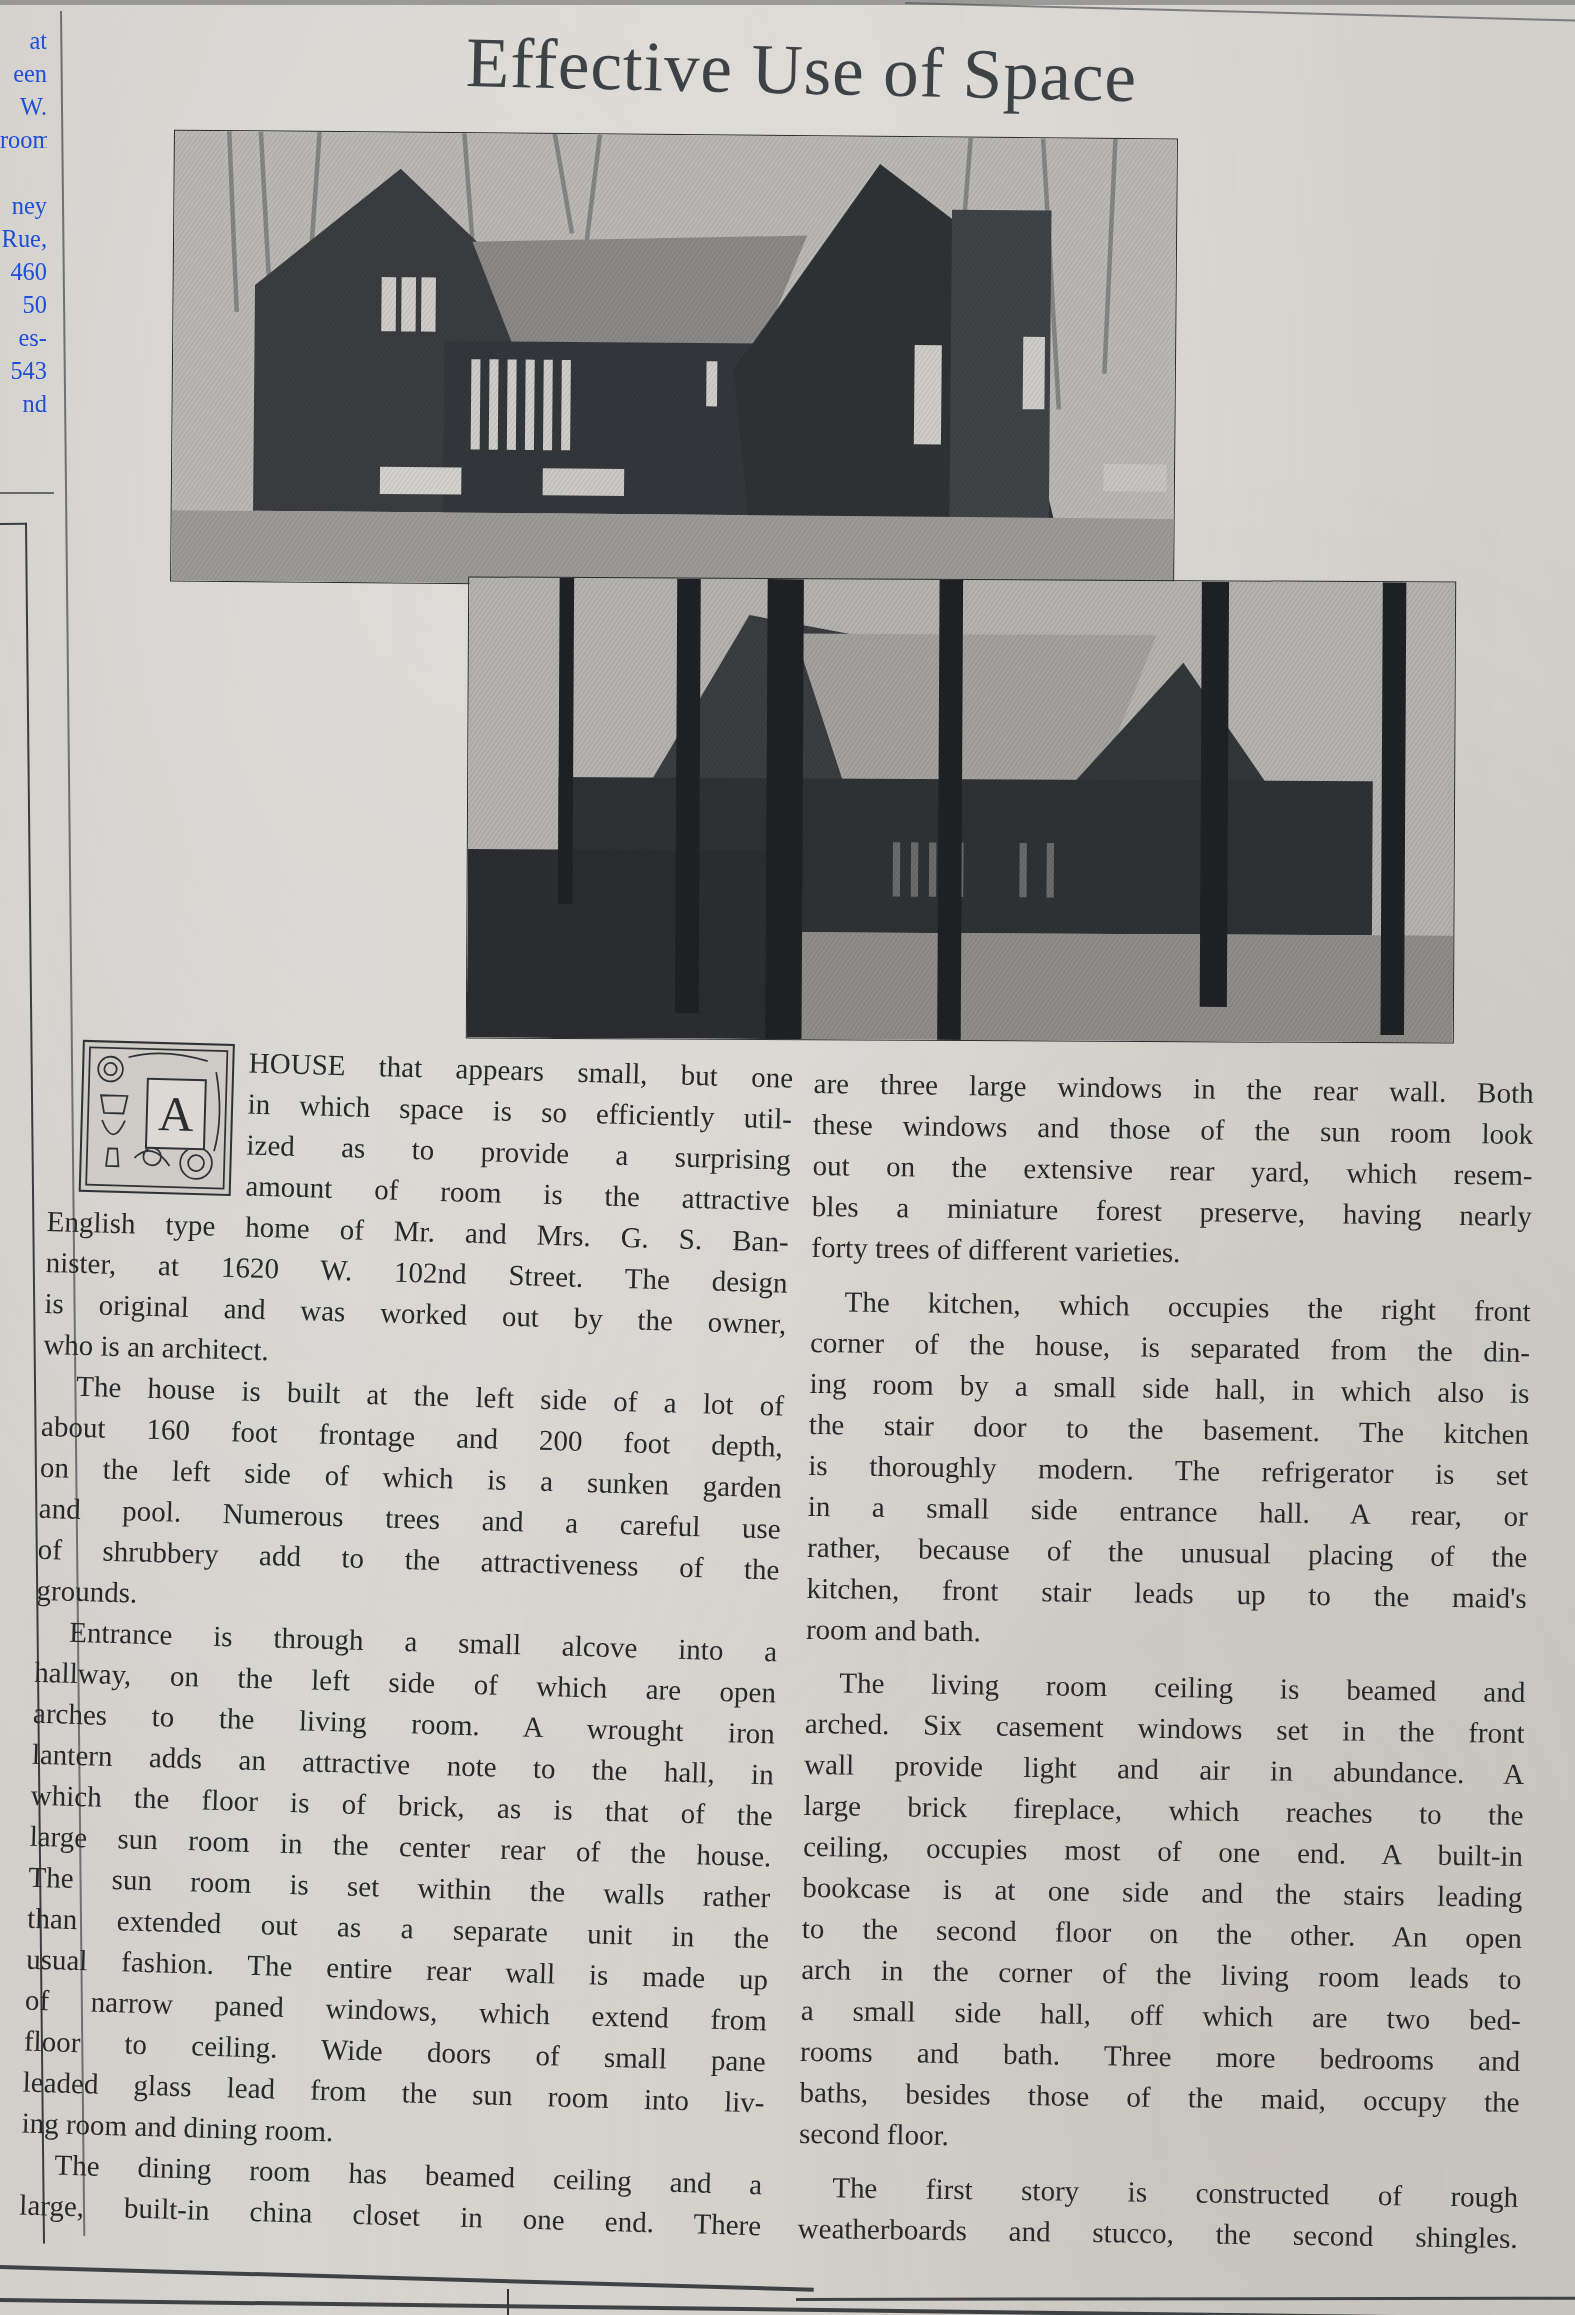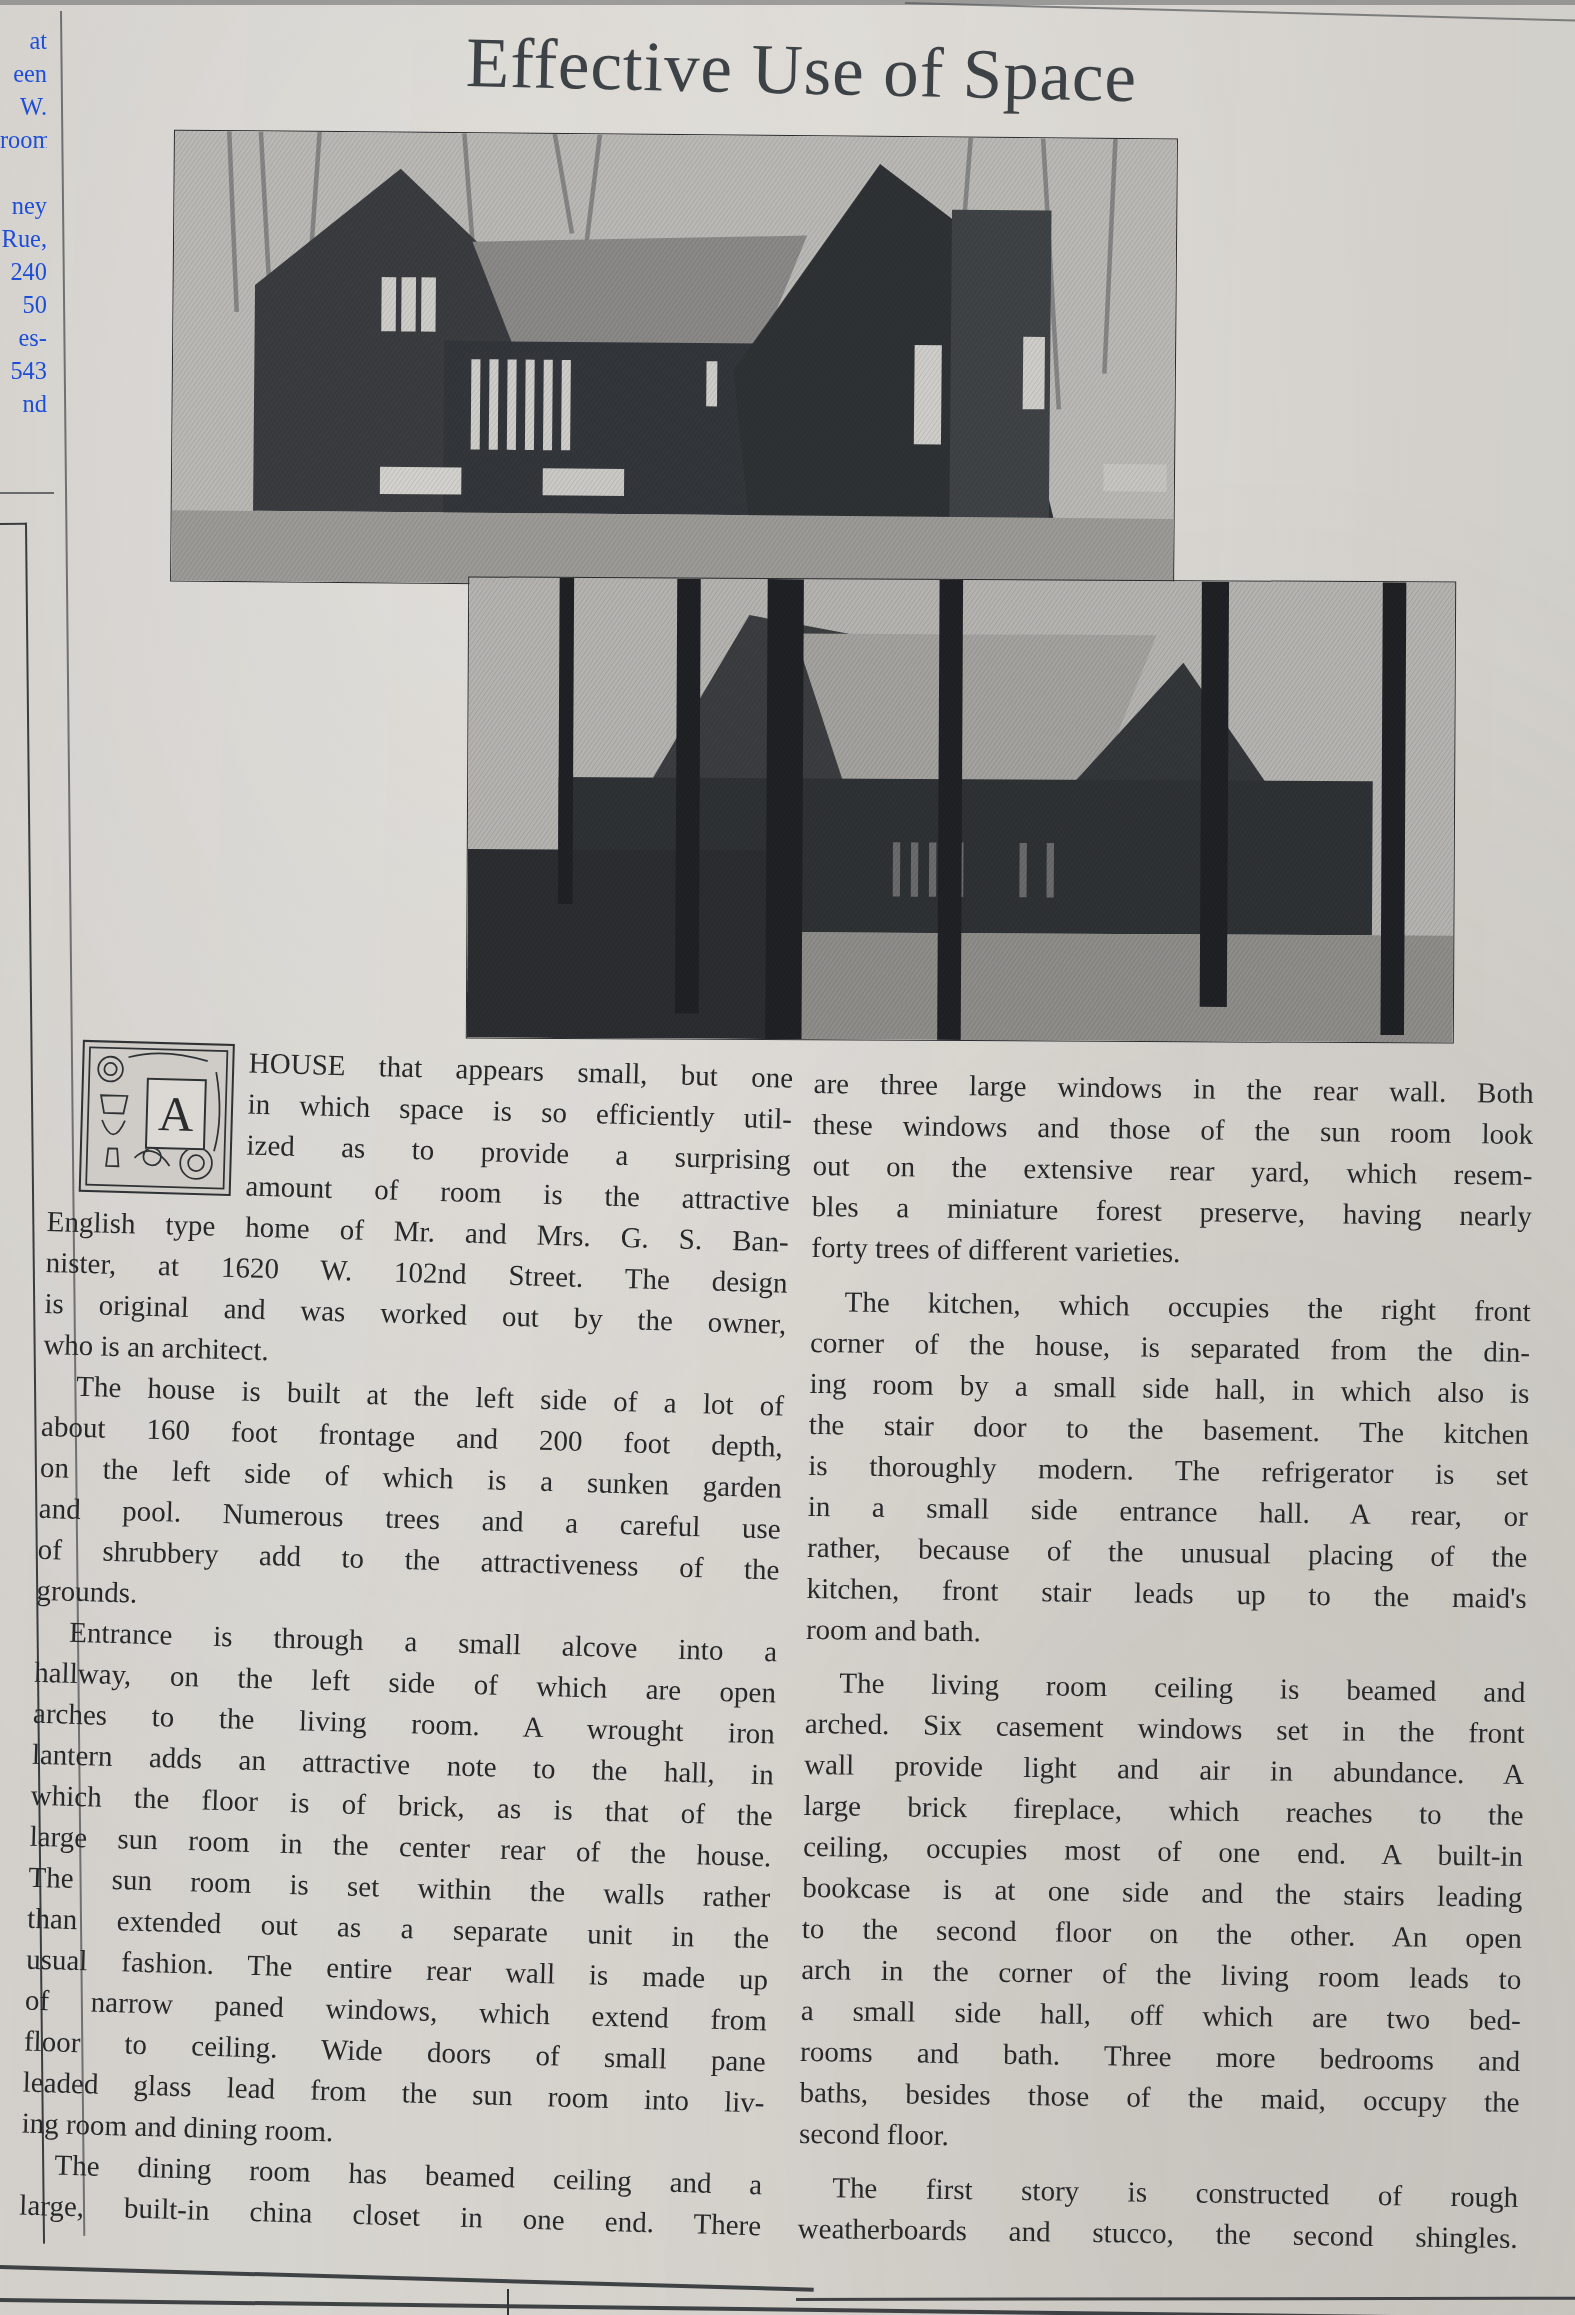--- a/index.html
+++ b/index.html
@@ -59,21 +59,21 @@
 <div class="page-edge-top"></div>
 
 <div class="side-col">
   <div>at</div>
   <div>een</div>
   <div>W.</div>
   <div>rooms</div>
   <div>&nbsp;</div>
   <div>ney</div>
   <div>Rue,</div>
-  <div>240</div>
+  <div>460</div>
   <div>50</div>
   <div>es-</div>
   <div>543</div>
   <div>nd</div>
 </div>
 <div class="side-rule"></div>
 <div class="side-hr"></div>
 <div class="side-box"></div>
 
 <div class="title-rule"></div>

